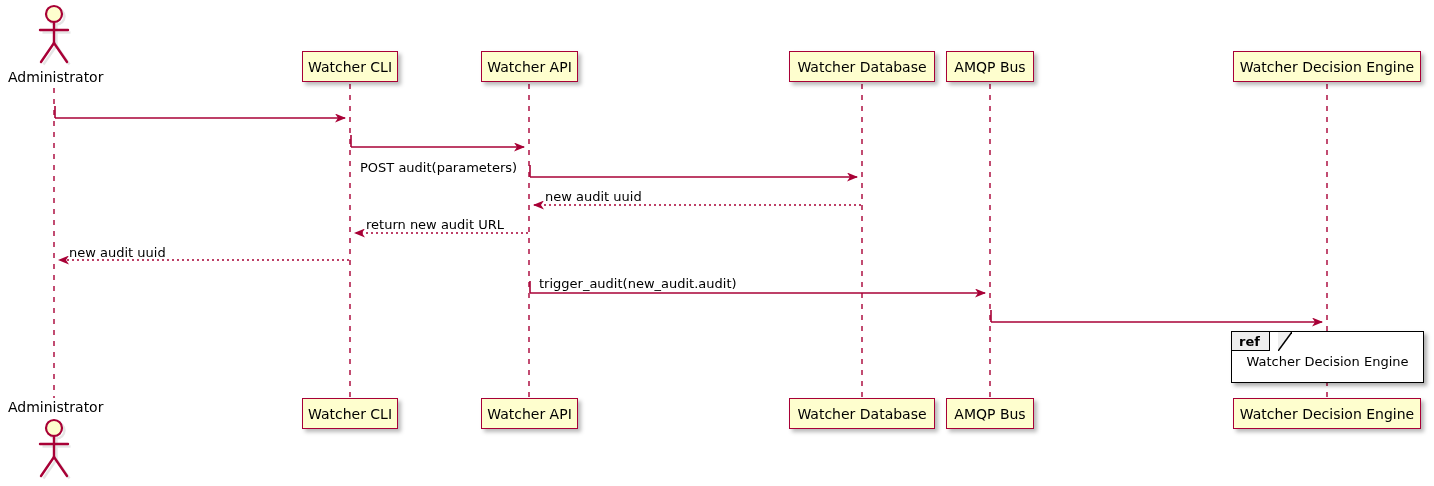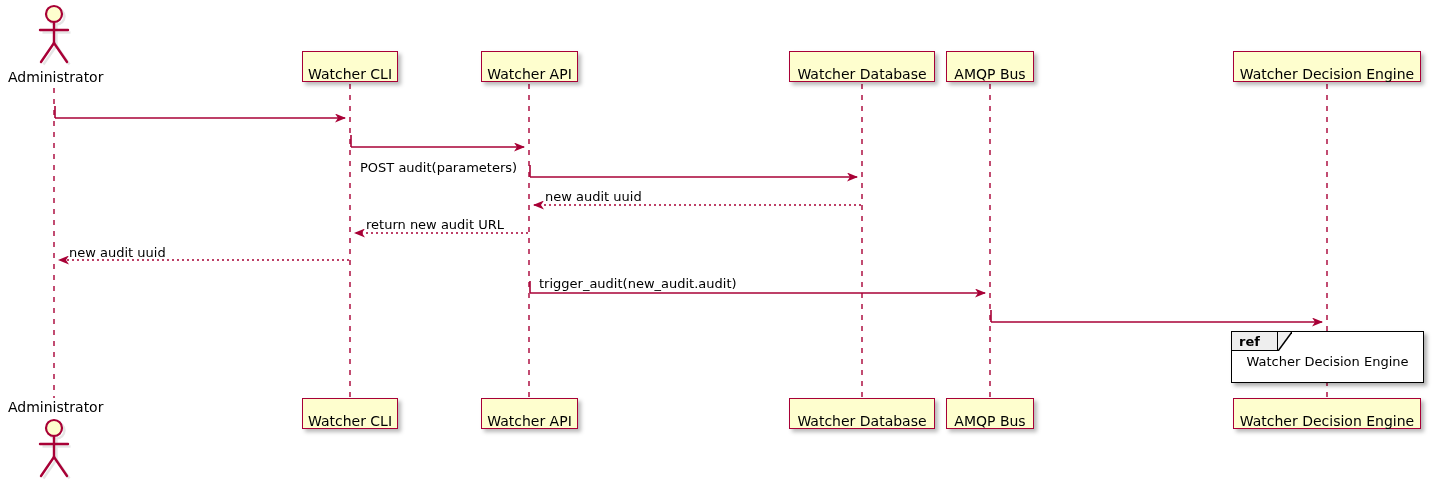--- a/index.html
+++ b/index.html
@@ -25,21 +25,21 @@
     height: 486px;
   }
   
   .participant {
     position: absolute;
     box-sizing: border-box;
     background: #FEFECE;
     border: 1.5px solid #A80036;
     box-shadow: 3px 3px 4px rgba(0,0,0,0.28);
     display: flex;
-    align-items: flex-end;
+    align-items: center;
     justify-content: center;
     font-size: 14px;
     color: #000000;
     white-space: nowrap;
     line-height: 1;
   }
   .msg-label {
     position: absolute;
     font-size: 13px;
     color: #000000;
@@ -185,21 +185,21 @@
     <span>Watcher Decision Engine</span>
   </div>
 
   <div class="msg-label" style="left:360px; top:133px;margin-top:28px;">POST audit(parameters)</div>
   <div class="msg-label" style="left:545px; top:190px;">new audit uuid</div>
   <div class="msg-label" style="left:366px; top:218px;">return new audit URL</div>
   <div class="msg-label" style="left:69px; top:246px;">new audit uuid</div>
   <div class="msg-label" style="left:539px; top:277px;">trigger_audit(new_audit.audit)</div>
 
   <div class="ref-box" style="left:1231px; top:331px; width:193px; height:52px;">
-    <div class="ref-tab" style="width:46px;">ref</div>
+    <div class="ref-tab" style="width:38px;">ref</div>
     <svg style="position:absolute; left:46px; top:0; width:14px; height:19px;" viewBox="0 0 14 19">
       <path d="M0,0 L14,0 L0,19 Z" fill="#EEEEEE"></path>
       <path d="M14,0 L0,19" stroke="#000000" stroke-width="1.6" fill="none"></path>
       <path d="M0,19 L0,0" stroke="none"></path>
     </svg>
     <div class="ref-body">
       <div>Watcher Decision Engine</div>
     </div>
   </div>
 

